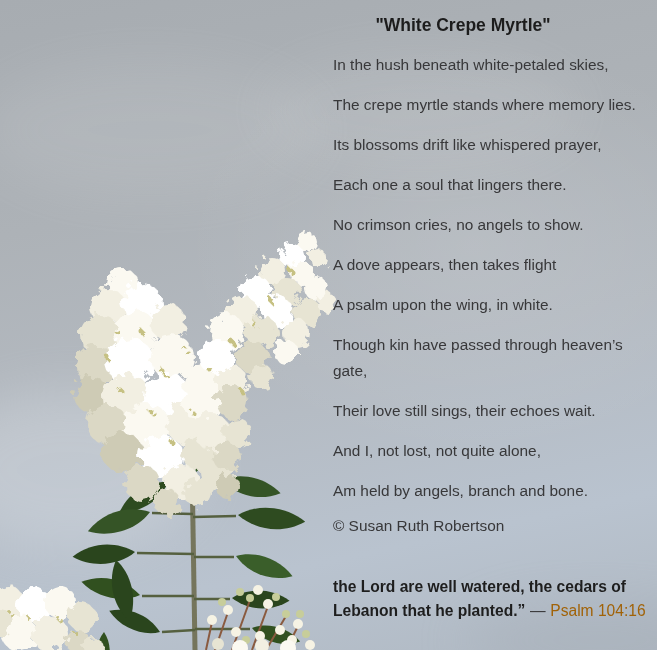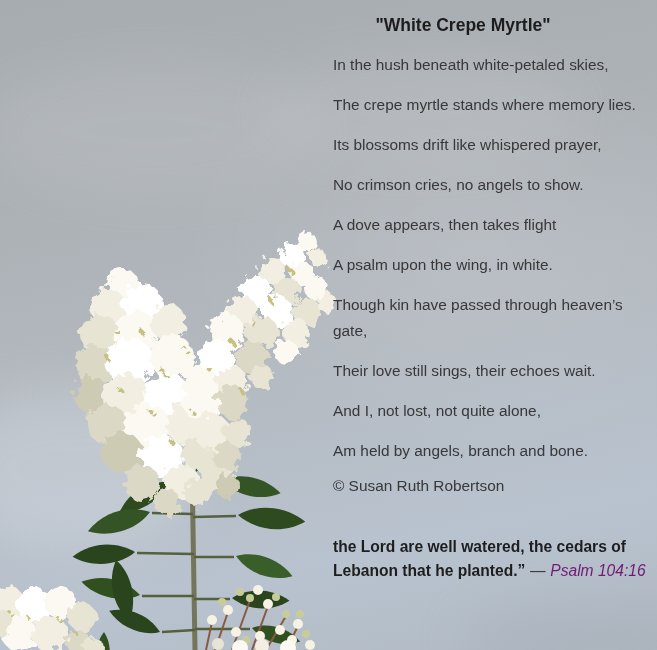--- a/index.html
+++ b/index.html
@@ -17,21 +17,21 @@
   }
   .poem-title{
     font-weight:bold;font-size:17.5px;color:#1c1c1c;
     text-align:center;padding-right:56px;margin:0 0 9px 0;line-height:26px;
   }
   .poem-line{margin:14px 0 9px 0;}
   .copyright{margin:0 0 9px 0;}
   .verse{margin-top:36px;font-weight:bold;color:#1e1e1e;font-size:15.6px;line-height:24px;}
   .verse-row{margin:0;}
   .verse-dash{font-weight:normal;color:#38383a;margin-left:0.30em;}
-  .verse-citation{font-weight:normal;font-style:italic;color:#701a75;margin-left:0.30em;}
+  .verse-citation{font-weight:normal;color:#a16207;margin-left:0.30em;}
 </style>
 </head>
 <body>
 
 <svg class="photo" viewBox="0 0 657 650" width="657" height="650" aria-hidden="true">
   <defs>
     <filter id="soft" x="-50%" y="-50%" width="200%" height="200%">
         <feGaussianBlur stdDeviation="25"></feGaussianBlur>
       </filter>
     <filter id="fluff" x="-15%" y="-15%" width="130%" height="130%">
@@ -202,20 +202,21 @@
     </g>
   </g>
 </svg>
 
 <div class="text-overlay">
   <div class="poem-title">"White Crepe Myrtle"</div>
 
   <div class="poem-line">In the hush beneath white-petaled skies,</div>
   <div class="poem-line">The crepe myrtle stands where memory lies.</div>
   <div class="poem-line">Its blossoms drift like whispered prayer,</div>
+  <div class="poem-line">Each one a soul that lingers there.</div>
   <div class="poem-line">No crimson cries, no angels to show.</div>
   <div class="poem-line">A dove appears, then takes flight</div>
   <div class="poem-line">A psalm upon the wing, in white.</div>
   <div class="poem-line">Though kin have passed through heaven’s gate,</div>
   <div class="poem-line">Their love still sings, their echoes wait.</div>
   <div class="poem-line">And I, not lost, not quite alone,</div>
   <div class="poem-line">Am held by angels, branch and bone.</div>
 
   <div class="copyright">© Susan Ruth Robertson</div>
 

